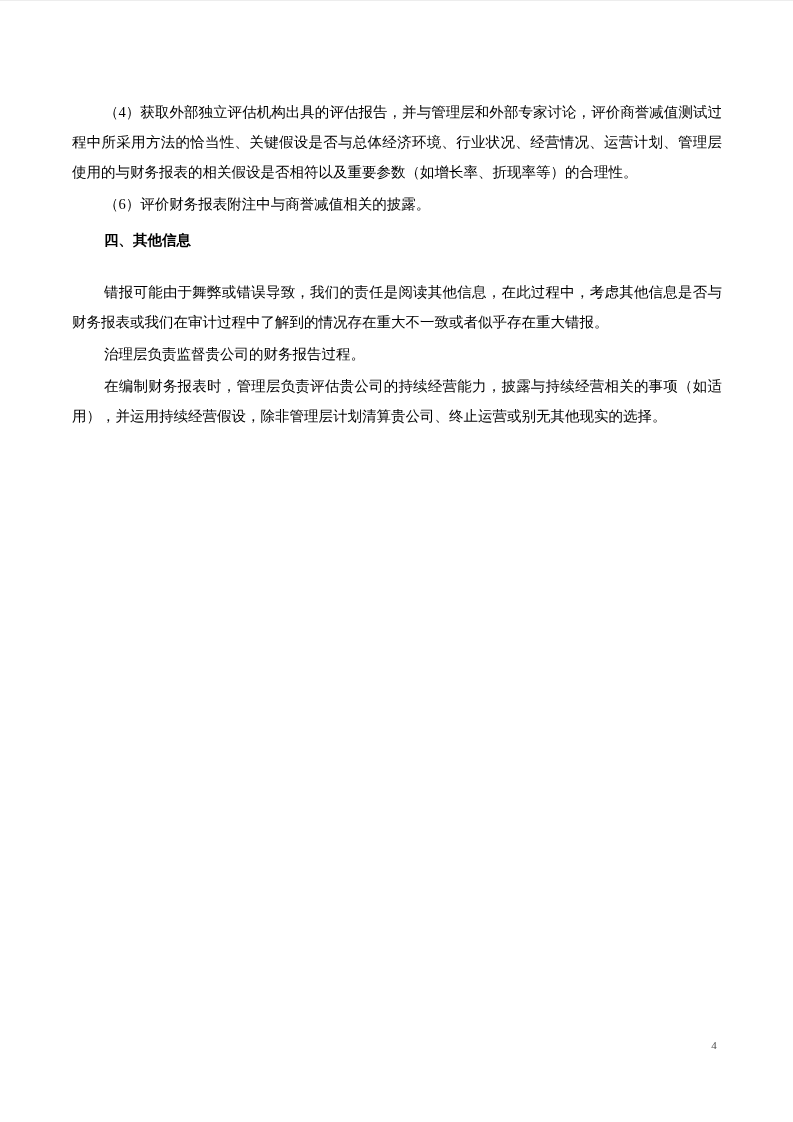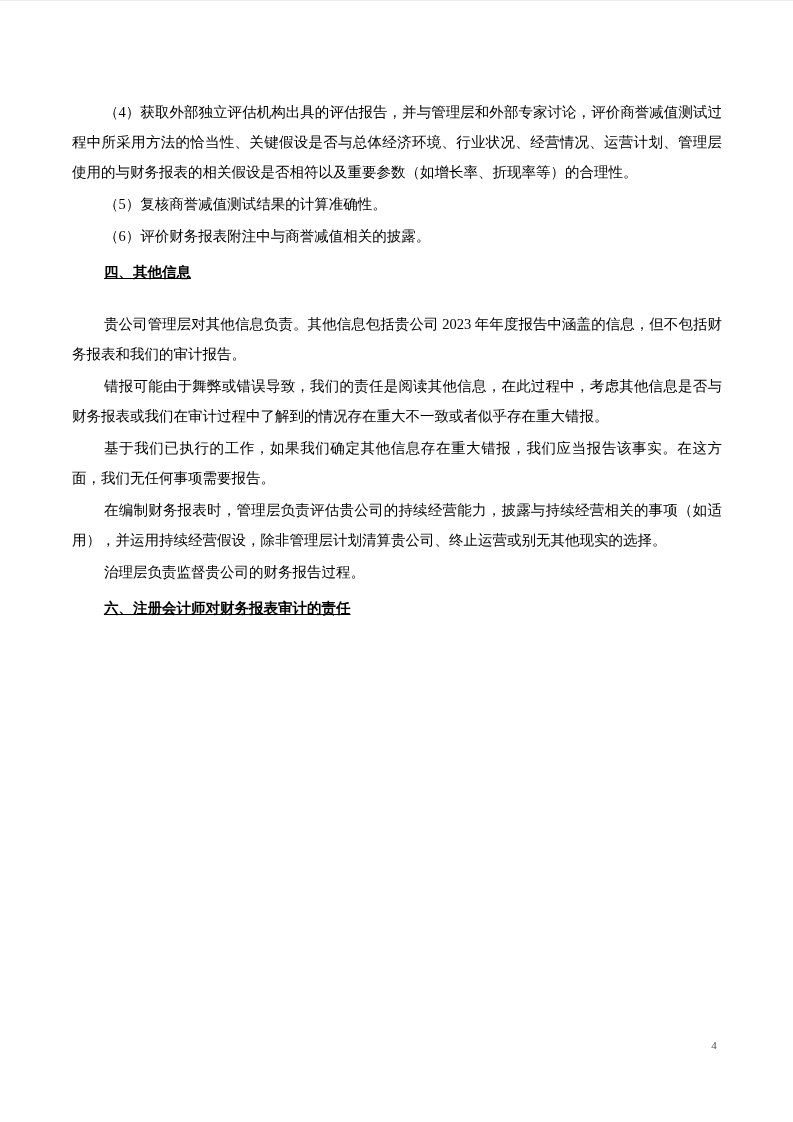--- a/index.html
+++ b/index.html
@@ -32,43 +32,38 @@
     text-align: justify;
     text-indent: 32px;
     word-break: break-all;
   }
   .section-heading {
     margin: 6px 0 22px 0;
     font-size: 14.5px;
     line-height: 30px;
     font-weight: bold;
     text-indent: 32px;
-    text-decoration: underline;
   }
   .page-number {
     position: absolute;
     top: 1036px;
     left: 700px;
     width: 28px;
     text-align: center;
     font-size: 11px;
     line-height: 16px;
     color: #4a4a4a;
   }
 </style>
 </head>
 <body>
 
 <div class="page">
   <div class="content">
     <p class="body-para">（4）获取外部独立评估机构出具的评估报告，并与管理层和外部专家讨论，评价商誉减值测试过程中所采用方法的恰当性、关键假设是否与总体经济环境、行业状况、经营情况、运营计划、管理层使用的与财务报表的相关假设是否相符以及重要参数（如增长率、折现率等）的合理性。</p>
-    <p class="body-para">（5）复核商誉减值测试结果的计算准确性。</p>
     <p class="body-para">（6）评价财务报表附注中与商誉减值相关的披露。</p>
     <h2 class="section-heading">四、其他信息</h2>
-    <p class="body-para">贵公司管理层对其他信息负责。其他信息包括贵公司 2023 年年度报告中涵盖的信息，但不包括财务报表和我们的审计报告。</p>
     <p class="body-para">错报可能由于舞弊或错误导致，我们的责任是阅读其他信息，在此过程中，考虑其他信息是否与财务报表或我们在审计过程中了解到的情况存在重大不一致或者似乎存在重大错报。</p>
-    <p class="body-para">基于我们已执行的工作，如果我们确定其他信息存在重大错报，我们应当报告该事实。在这方面，我们无任何事项需要报告。</p>
+    <p class="body-para">治理层负责监督贵公司的财务报告过程。</p>
     <p class="body-para">在编制财务报表时，管理层负责评估贵公司的持续经营能力，披露与持续经营相关的事项（如适用），并运用持续经营假设，除非管理层计划清算贵公司、终止运营或别无其他现实的选择。</p>
-    <p class="body-para">治理层负责监督贵公司的财务报告过程。</p>
-    <h2 class="section-heading">六、注册会计师对财务报表审计的责任</h2>
   </div>
   <div class="page-number">4</div>
 </div>
 
 </body></html>

